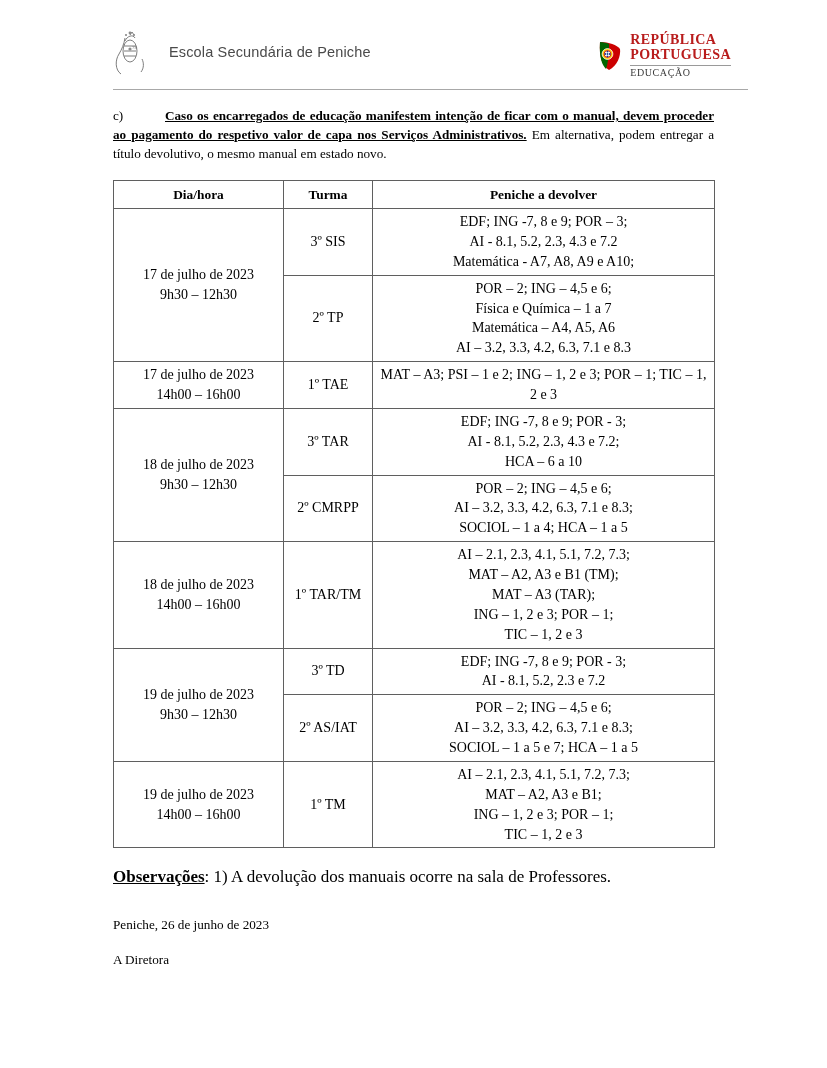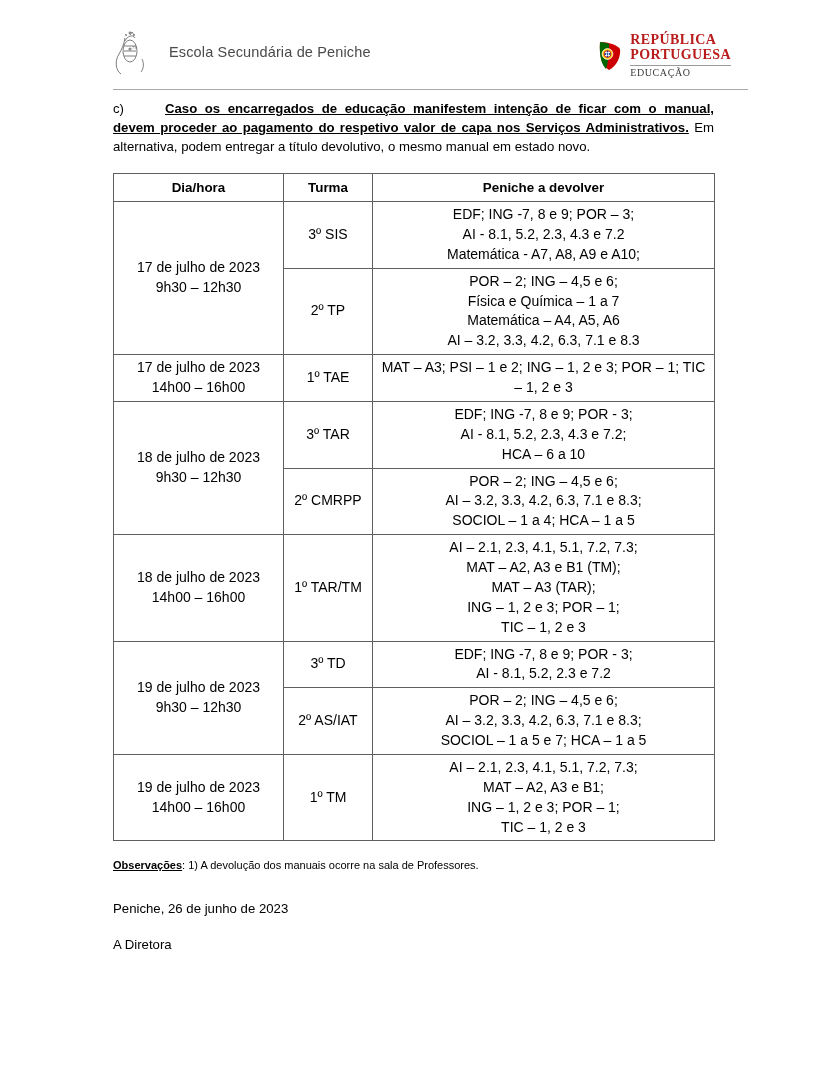--- a/index.html
+++ b/index.html
@@ -85,22 +85,23 @@
   .header-rule {
     position: absolute;
     left: 0;
     right: -17px;
     bottom: 4px;
     border-bottom: 1.4px solid #a8a8a8;
   }
 
   
   .content {
-    margin: 5px 113px 0 113px;
+    margin: 12px 113px 0 113px;
     width: 601px;
+    font-family: Liberation Serif, serif;
   }
   p.para {
     margin: 0 0 13px 0;
     font-size: 13.2px;
     line-height: 1.44;
     text-align: justify;
     text-justify: inter-word;
   }
   .marker {
     display: inline-block;
@@ -133,21 +134,21 @@
   .col-dia { width: 170px; }
   .col-turma { width: 89px; }
   .col-man  { width: 342px; }
   td.dia { white-space: pre-line; }
   td.manuais { white-space: pre-line; }
 
   
   .obs-block { margin-top: 17px; }
   p.obs {
     margin: 0 0 12px 0;
-    font-size: 11px;
+    font-size: 17px;
     line-height: 1.44;
     text-align: justify;
   }
   p.obs2 { text-indent: 64px; }
 
   
   .sign {
     margin-top: 26px;
     text-align: left;
   }

